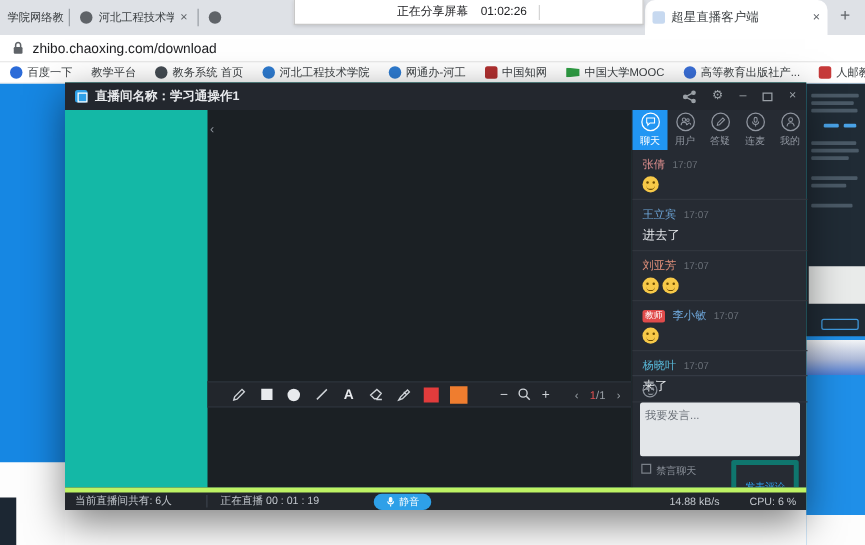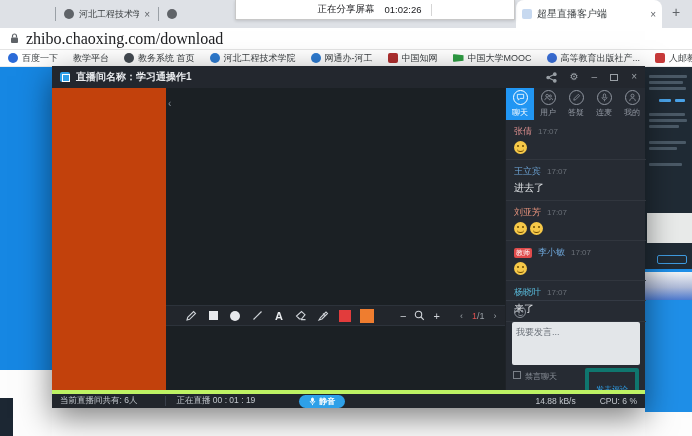--- a/index.html
+++ b/index.html
@@ -21,21 +21,21 @@
   .newtab { position:absolute; top:4px; font-size:14px; color:#5f6368; }
 
   .banner { position:absolute; left:235px; top:0; width:280px; height:20px; background:#fff;
             border:1px solid #c8c8c8; border-top:none; display:flex; align-items:center;
             justify-content:center; gap:10px; font-size:9.5px; color:#202124; z-index:5;
             box-shadow:0 1px 3px rgba(0,0,0,.15); }
   .banner .vdiv { width:1px; height:12px; background:#d5d5d5; }
 
   .urlbar { left:0; top:28px; width:692px; height:22px; background:#fff;
             border-bottom:1px solid #e4e4e4; display:flex; align-items:center; gap:7px;
-            padding-left:10px; font-size:16px;font-family:Liberation Serif, serif; }
+            padding-left:10px; font-size:11px; }
   .bookmarks { left:0; top:50px; width:692px; height:17px; background:#fff;
                border-bottom:1px solid #ececec; display:flex; align-items:center; gap:15px;
                padding-left:8px; font-size:9px; color:#3c4043; white-space:nowrap; }
   .bm { display:flex; align-items:center; gap:4px; }
   .bmi { width:10px; height:10px; border-radius:50%; flex:0 0 auto; }
 
   
   .page-left  { left:0; top:67px; width:52px; height:303px; background:#1687e3; }
   .page-left-white { left:0; top:370px; width:52px; height:66px; background:#fdfdfd; }
   .page-corner { left:0; top:398px; width:13px; height:38px; background:#1c2733; }
@@ -43,21 +43,21 @@
   .pr-dark { position:absolute; left:0; top:0; width:47px; height:202px; background:#202b35; }
   .pr-line { position:absolute; left:4px; height:3px; background:#6f8290; opacity:.55; border-radius:1px; }
   .pr-link { position:absolute; height:3px; background:#4aa3e8; border-radius:1px; }
   .pr-white { position:absolute; left:2px; top:146px; width:45px; height:30px; background:#e9ebea; }
   .pr-btn  { position:absolute; left:12px; top:188px; width:30px; height:9px; border:1px solid #3f9be0; border-radius:2px; }
   .pr-grad { position:absolute; left:0; top:205px; width:47px; height:28px;
              background:linear-gradient(#f2f4f6,#aebad8 55%,#4e7bd0); }
   .page-right-white { left:645px; top:412px; width:47px; height:24px; background:#fdfdfd; }
 
   
-  .win { left:52px; top:66px; width:593px; height:342px; background:#c2410c;
+  .win { left:52px; top:66px; width:593px; height:342px; background:#14b8a6;
          box-shadow:0 10px 30px rgba(0,0,0,.5); }
   .titlebar { position:absolute; left:0; top:0; width:593px; height:22px; background:#23272e;
               display:flex; align-items:center; padding:0 8px; gap:6px; }
   .titleicon { width:10px; height:10px; border-radius:2px; background:#2ea0e8; position:relative; }
   .titleicon::after { content:""; position:absolute; left:2px; top:2px; width:6px; height:6px;
                       border:1px solid #fff; }
   .title { font-size:10px; font-weight:bold; color:#e8eaed; }
   .tb-icons { margin-left:auto; display:flex; align-items:center; gap:13px; color:#9aa0a6; }
   .tb-icons .g { font-size:10px; line-height:10px; }
   .maxbox { width:8px; height:7px; border:1px solid #9aa0a6; }
@@ -131,28 +131,32 @@
   .send-btn { position:absolute; right:6px; top:280px; height:16px; padding:12px 7px;
               background:transparent; border:4px solid #0f766e; color:#2e9fe8;
               border-radius:2px; font-size:8px; }
 
   
   .statusbar { position:absolute; left:0; top:324px; width:593px; height:18px; background:#22262c;
                border-top:4px solid #bef264; display:flex; align-items:center;
                font-size:8.5px; color:#c3c8ce; padding:0 8px; }
   .sb-sep { width:1px; height:10px; background:#3a404a; }
   .mute-pill { display:flex; align-items:center; gap:3px; background:#2ea0e8; color:#fff;
-               border:none; border-radius:8px; height:13px; padding:0 10px; font-size:8px;font-weight:bold; }
+               border:none; border-radius:8px; height:13px; padding:0 10px; font-size:8px; }
 
   svg { display:block; }
 </style>
 </head>
 <body>
 
 <div class="abs tabbar">
+  <div class="tab" style="left:0;width:52px;overflow:hidden;">
+    <span style="white-space:nowrap;">学院网络教</span>
+
+  </div>
   <div class="tab-divider" style="left:55px;"></div>
   <div class="tab" style="left:58px;width:98px;">
     <span class="favicon globe"></span>
     <span style="white-space:nowrap;overflow:hidden;">河北工程技术学院</span>
     <span class="close">×</span>
   </div>
   <div class="tab-divider" style="left:158px;"></div>
   <div class="tab" style="left:161px;width:70px;">
     <span class="favicon globe"></span>
   </div>

